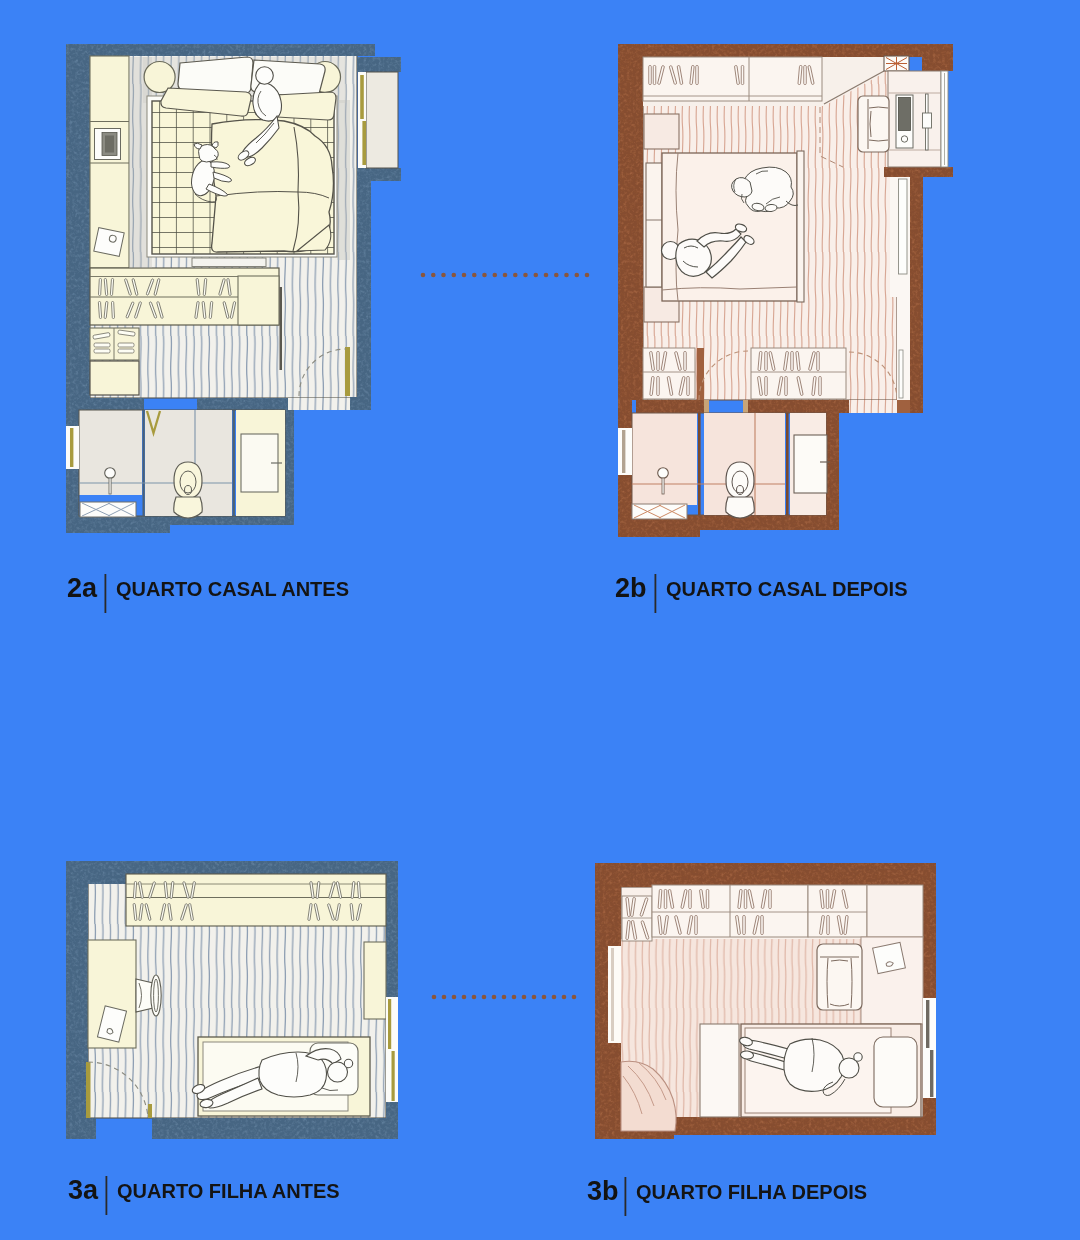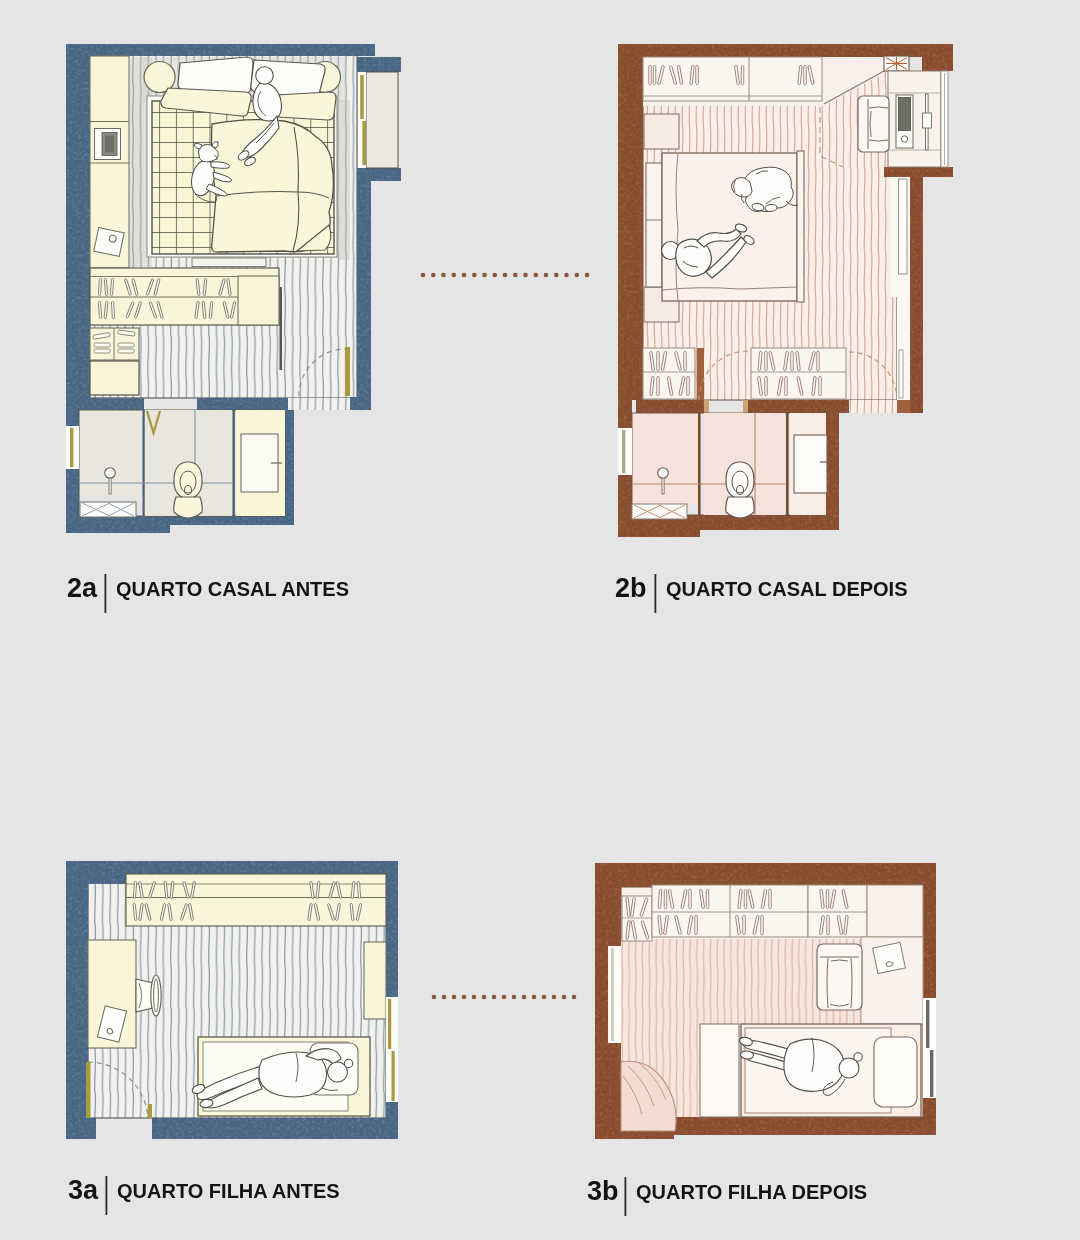--- a/index.html
+++ b/index.html
@@ -1,16 +1,16 @@
 <!DOCTYPE html>
 <html><head>
 <meta charset="utf-8">
 <style>
 html,body{margin:0;padding:0;background:#fbfbf9;}
-#page{position:relative;width:1080px;height:1240px;background:#e5e5e5;font-family:"Liberation Sans",sans-serif;}
+#page{position:relative;width:1080px;height:1240px;background:#3b82f6;font-family:"Liberation Sans",sans-serif;}
 svg{display:block;}
 .num{font:700 27px "Liberation Sans",sans-serif;fill:#131313;}
 .cap{font:700 20px "Liberation Sans",sans-serif;fill:#141414;letter-spacing:0px;}
 </style>
 </head>
 <body>
 <div id="page">
 <svg width="1080" height="1240" viewBox="0 0 1080 1240">
 <defs>
 

